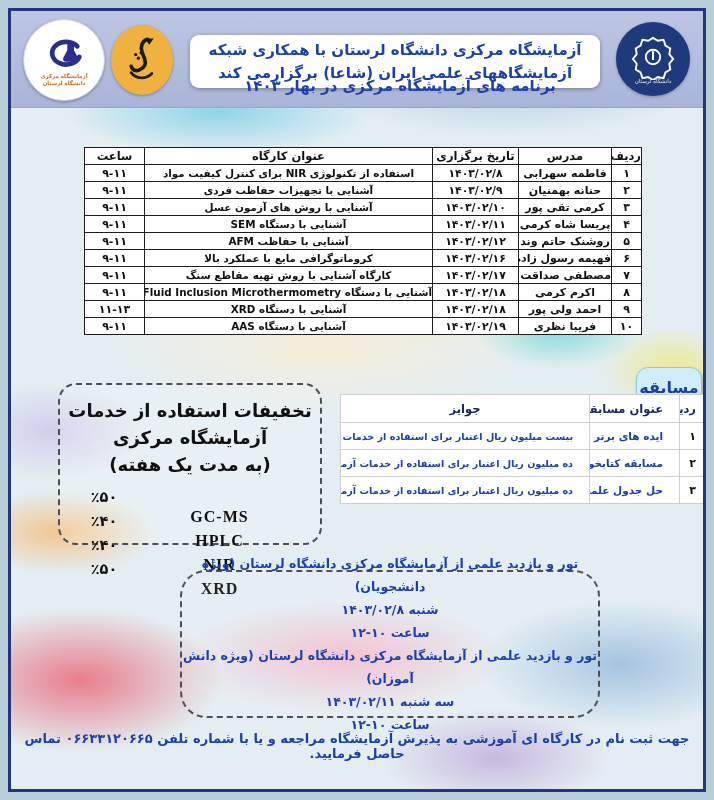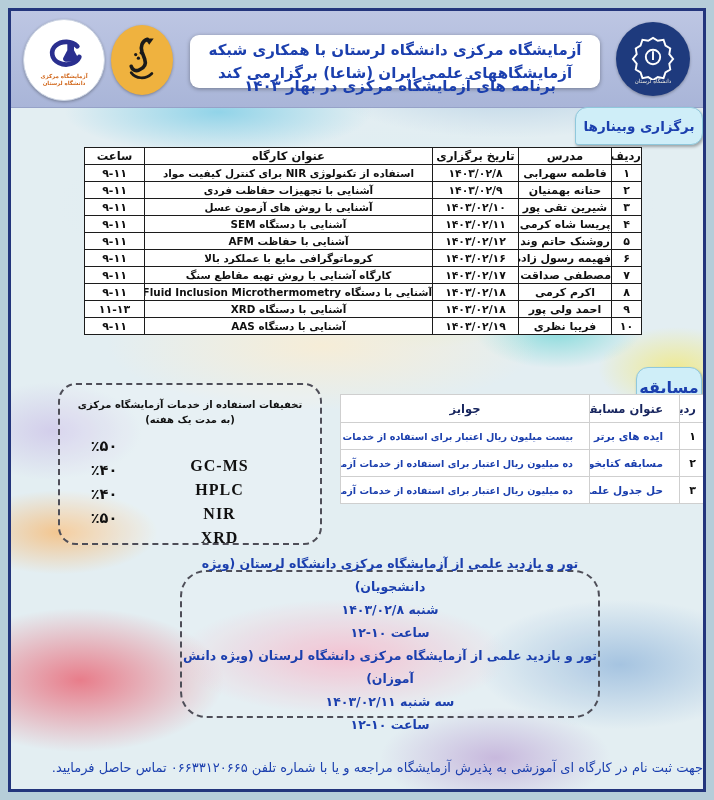--- a/index.html
+++ b/index.html
@@ -65,33 +65,33 @@
   .tbl2 th, .tbl2 td { border:1px solid #cfcfcf; text-align:center; padding:0 16px;
     font-weight:bold; overflow:hidden; white-space:nowrap; }
   .tbl2 th { height:27px; color:#17255e; font-size:11.5px; }
   .tbl2 td { height:26px; }
   .tbl2 td.k-no { color:#101010; font-size:11px; }
   .tbl2 td.k-title { color:#1b3fae; font-size:10.5px; }
   .tbl2 td.k-prize { color:#1b3fae; font-size:9.6px; }
   
   .discount-box { position:absolute; top:372px; left:47px; width:264px; height:162px; box-sizing:border-box;
     border:2.5px dashed #4e4e58; border-radius:18px; background:rgba(255,255,255,.16); padding-top:12px; }
-  .disc-title { text-align:center; color:#101010; font-weight:bold; font-size:10px; line-height:1.5; }
+  .disc-title { text-align:center; color:#101010; font-weight:bold; font-size:18px; line-height:1.5; }
   .disc-list { margin-top:7px; }
   .disc-item { display:flex; direction:ltr; height:24px; align-items:center;gap:16px; }
   .disc-val { width:88px; text-align:center; font-size:14.5px; font-weight:bold; color:#101010; }
   .disc-name { flex:1; text-align:center; padding-right:45px; font-family:"Liberation Serif","DejaVu Serif",serif;
     font-size:16px; font-weight:bold; letter-spacing:1px; color:#101010;margin-top:39px; }
   
   .tour-box { position:absolute; top:559px; left:169px; width:420px; height:148px; box-sizing:border-box;
     border:2.5px dashed #4e4e58; border-radius:26px; background:rgba(255,255,255,.08);
     display:flex; flex-direction:column; justify-content:center; }
   .tour-line { text-align:center; color:#1b3fae; font-weight:bold; font-size:12.5px; line-height:23px; }
   
-  .footer { position:absolute; top:720px; left:0; right:0; font-weight:normal;margin-top:29px; }
+  .footer { position:absolute; top:720px; left:0; right:0; text-align:center; font-weight:bold; }
   .footer-line1 { color:#1b3fae; font-size:13px; }
   .footer-line2 { color:#8b2326; font-size:13px; margin-top:8px; }
 </style>
 </head>
 <body>
 
 <div class="poster">
   <div class="frame">
 
     <div class="header-band">
@@ -123,21 +123,20 @@
       <div class="uni-logo">
         <svg viewBox="0 0 48 48">
           <path d="M24 4l5 3 6-1 2 6 5 3-1 6 4 5-4 5 1 6-5 3-2 6-6-1-5 3-5-3-6 1-2-6-5-3 1-6-4-5 4-5-1-6 5-3 2-6 6 1z" fill="none" stroke="#ffffff" stroke-width="2"></path>
           <circle cx="24" cy="24" r="7.5" fill="none" stroke="#ffffff" stroke-width="2"></circle>
           <path d="M24 18v9" stroke="#ffffff" stroke-width="2"></path>
         </svg>
         <div class="uni-caption">دانشگاه لرستان</div>
       </div>
     </div>
 
-    <div class="ribbon ribbon-webinars">برگزاری وبینارها</div>
 
     <div class="tbl1-wrap">
       <table class="tbl1">
         <colgroup>
           <col style="width:30px">
             <col style="width:93px">
             <col style="width:86px">
             <col style="width:288px">
             <col style="width:60px">
         </colgroup>
@@ -163,21 +162,21 @@
             <tr>
               <td class="c-no">۲</td>
               <td class="c-ins">حنانه بهمنیان</td>
               <td class="c-date">۱۴۰۳/۰۲/۹</td>
               <td class="c-title">آشنایی با تجهیزات حفاظت فردی</td>
               <td class="c-time">۹-۱۱</td>
             </tr>
 
             <tr>
               <td class="c-no">۳</td>
-              <td class="c-ins">شیرین تقی پور</td>
+              <td class="c-ins">کرمی تقی پور</td>
               <td class="c-date">۱۴۰۳/۰۲/۱۰</td>
               <td class="c-title">آشنایی با روش های آزمون عسل</td>
               <td class="c-time">۹-۱۱</td>
             </tr>
 
             <tr>
               <td class="c-no">۴</td>
               <td class="c-ins">پریسا شاه کرمی</td>
               <td class="c-date">۱۴۰۳/۰۲/۱۱</td>
               <td class="c-title">آشنایی با دستگاه SEM</td>

